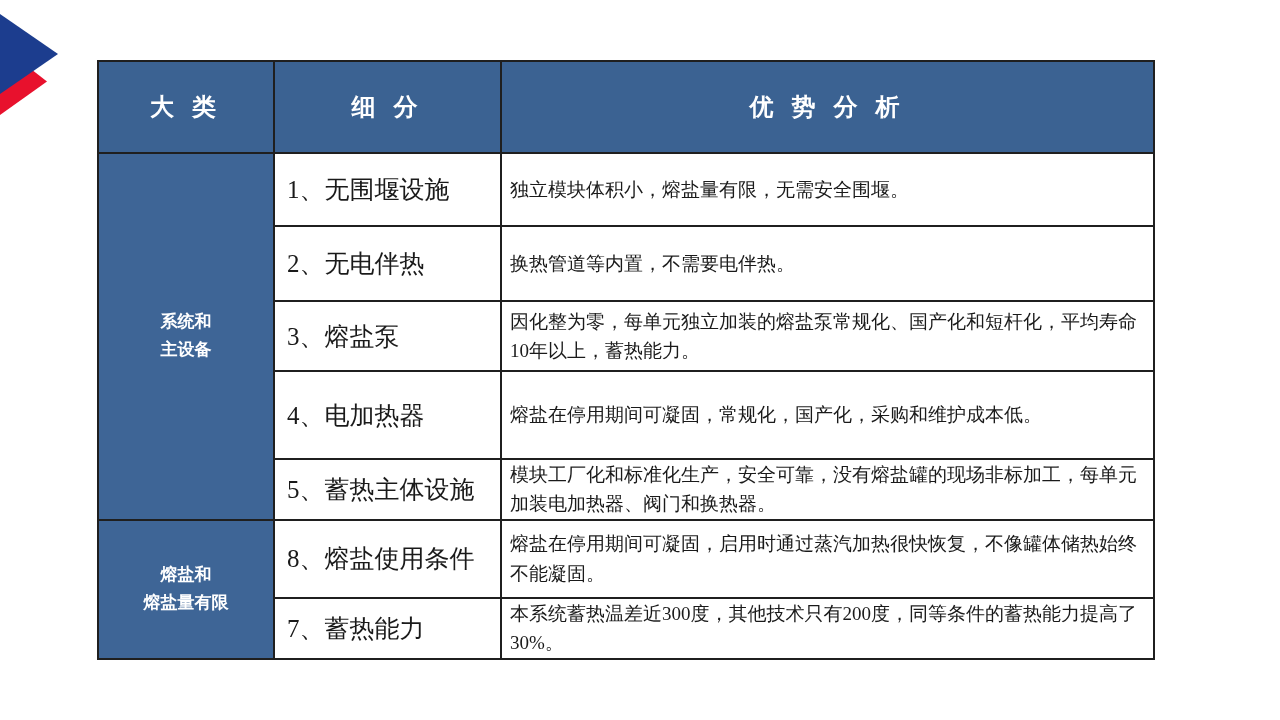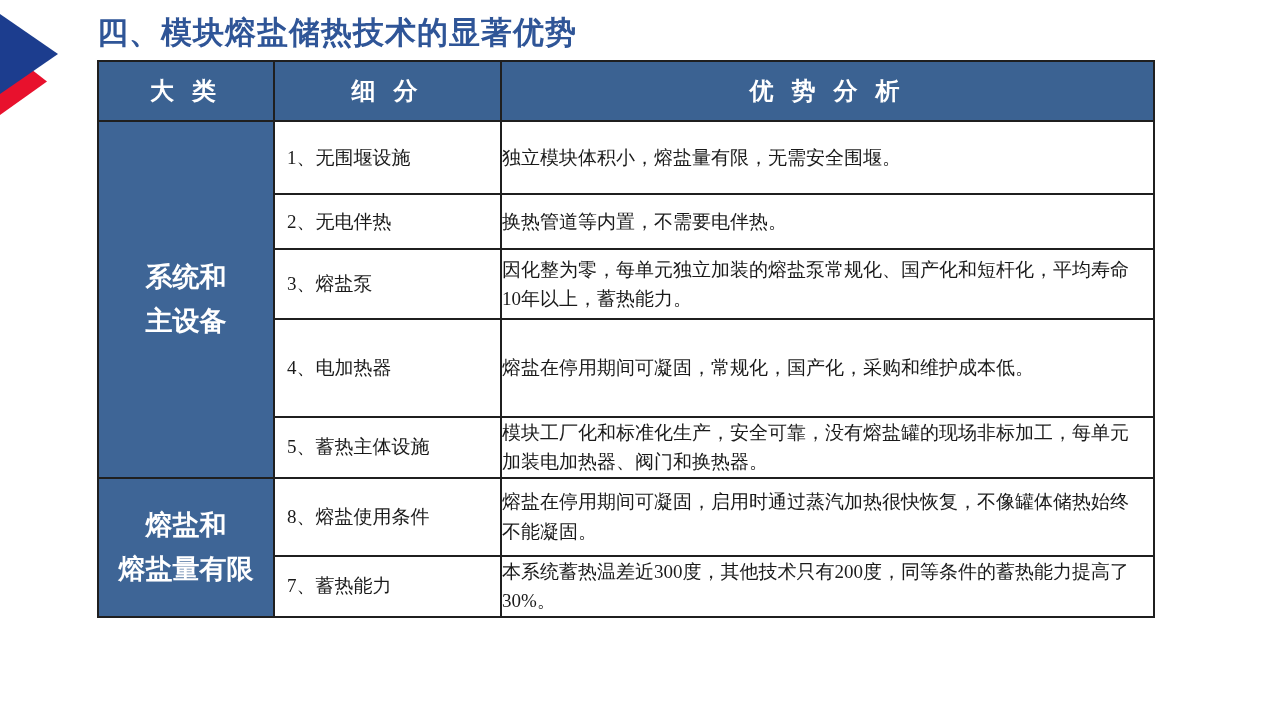--- a/index.html
+++ b/index.html
@@ -46,74 +46,74 @@
     table-layout: fixed;
   }
   table.adv td, table.adv th {
     border: 2px solid #1f1f1f;
     vertical-align: middle;
   }
   col.c1 { width: 176px; }
   col.c2 { width: 227px; }
   col.c3 { width: 653px; }
 
-  tr.hdr { height: 60px; margin-top: 48px; }
+  tr.hdr { height: 92px; margin-top: 48px; }
   th.hcell {
     background: #3b6292;
     color: #ffffff;
     font-size: 24px;
     font-weight: bold;
     text-align: center;
     letter-spacing: 6px;
   }
 
   td.group {
     background: #3e6596;
     color: #ffffff;
-    font-size: 27px;
+    font-size: 17px;
     font-weight: bold;
     text-align: center;
     line-height: 1.65;
     white-space: pre-line;
   }
 
   td.sub {
     background: #ffffff;
     color: #1a1a1a;
-    font-size: 19px;
+    font-size: 25px;
     padding-left: 12px;
     padding-right: 6px;
     text-align: left;
   }
   td.analysis {
     background: #ffffff;
     color: #1a1a1a;
     font-size: 19px;
     line-height: 1.55;
+    padding-left: 8px;
     padding-right: 8px;
     text-align: left;
   }
 
   tr.r1 { height: 73px; }
-  tr.r2 { height: 55px; }
+  tr.r2 { height: 75px; }
   tr.r3 { height: 70px; font-family: Liberation Serif, serif; }
-  tr.r4 { height: 98px; }
+  tr.r4 { height: 88px; }
   tr.r5 { height: 59px; }
   tr.r6 { height: 78px; }
   tr.r7 { height: 56px; }
 </style>
 </head>
 <body>
 
 <div class="slide">
 
   <div class="tri tri-red"></div>
   <div class="tri tri-blue"></div>
 
-  <div class="title">四、模块熔盐储热技术的显著优势</div>
 
   <table class="adv">
     <colgroup>
         <col class="c1">
         <col class="c2">
         <col class="c3">
       </colgroup>
 
     <tbody>
         <tr class="hdr">

